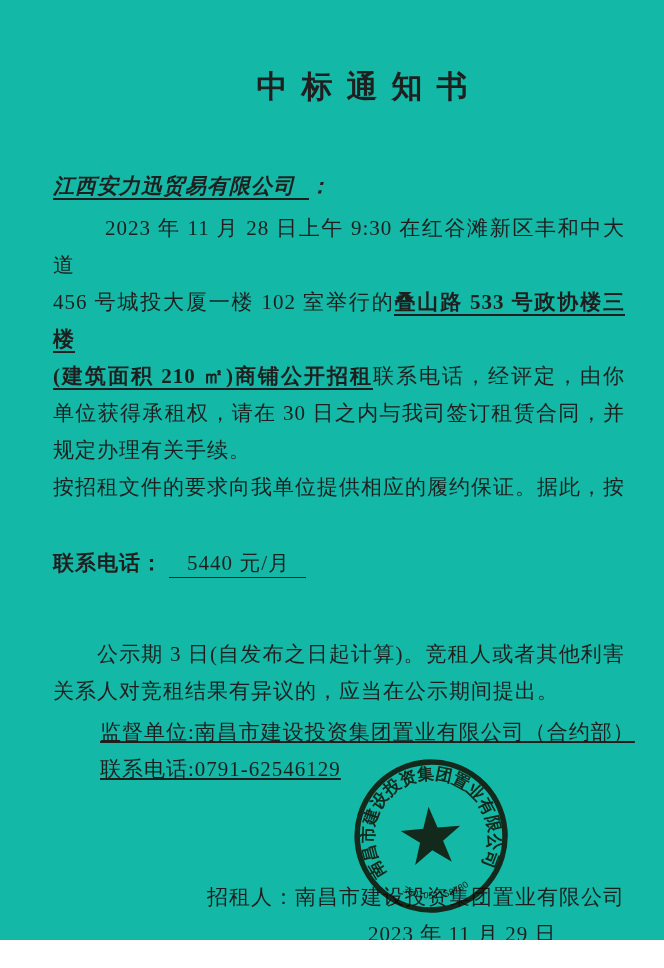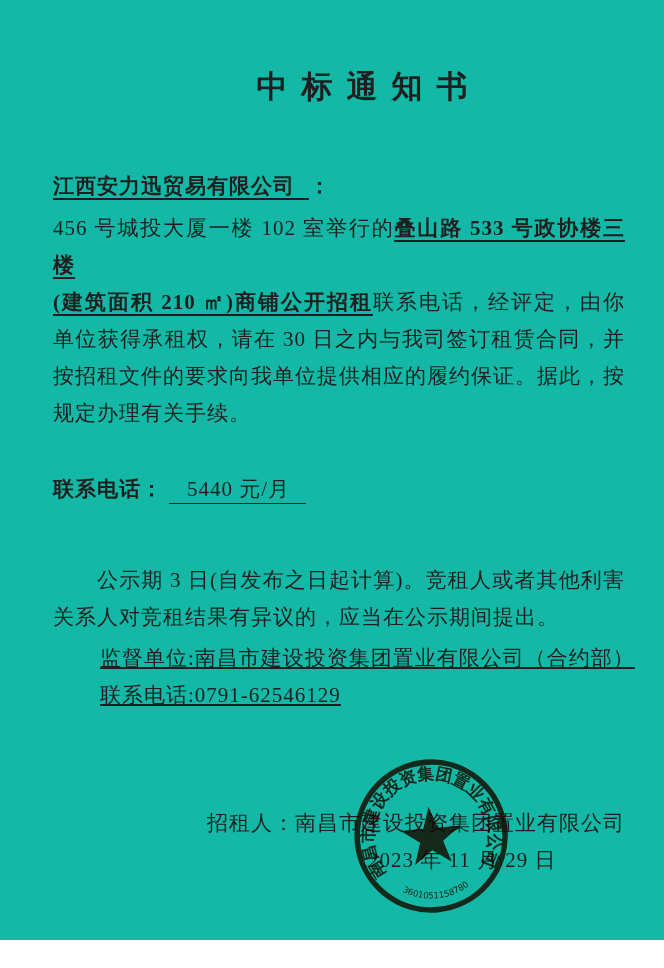--- a/index.html
+++ b/index.html
@@ -43,20 +43,21 @@
     text-align: justify;
     text-align-last: justify;
   }
   .lline {
     text-align: left;
     text-align-last: left;
   }
   .recipient {
     margin-top: 58px;
     font-weight: 700;
+    font-style: italic;
   }
   .recipient .uline {
     border-bottom: 2px solid #1f1f1f;
     padding-right: 14px;
   }
   .para1 { margin-top: 5px; }
   .ind1 { text-indent: 52px; }
   .bold-u {
     font-weight: 700;
     border-bottom: 2px solid #1f1f1f;
@@ -91,25 +92,26 @@
 <body>
 
 <div class="page">
   <div class="content">
 
     <div class="title">中标通知书</div>
 
     <div class="doc-line recipient"><span class="uline">江西安力迅贸易有限公司</span><span>：</span></div>
 
     <div class="para1">
+      <div class="doc-line jline ind1"><span>2023 年 11 月 28 日上午 9:30 在红谷滩新区丰和中大道</span></div>
       <div class="doc-line jline"><span>456 号城投大厦一楼 102 室举行的</span><span class="bold-u">叠山路 533 号政协楼三楼</span></div>
       <div class="doc-line jline"><span class="bold-u">(建筑面积 210 ㎡)商铺公开招租</span><span>联系电话，经评定，由你</span></div>
       <div class="doc-line jline"><span>单位获得承租权，请在 30 日之内与我司签订租赁合同，并</span></div>
+      <div class="doc-line lline"><span>规定办理有关手续。</span></div>
       <div class="doc-line jline"><span>按招租文件的要求向我单位提供相应的履约保证。据此，按</span></div>
-      <div class="doc-line lline"><span>规定办理有关手续。</span></div>
     </div>
 
     <div class="doc-line result-line"><span class="result-label">联系电话：</span><span class="result-value">5440 元/月</span></div>
 
     <div class="para2">
       <div class="doc-line jline ind2"><span>公示期 3 日(自发布之日起计算)。竞租人或者其他利害</span></div>
       <div class="doc-line lline"><span>关系人对竞租结果有异议的，应当在公示期间提出。</span></div>
     </div>
 
     <div class="contact">

